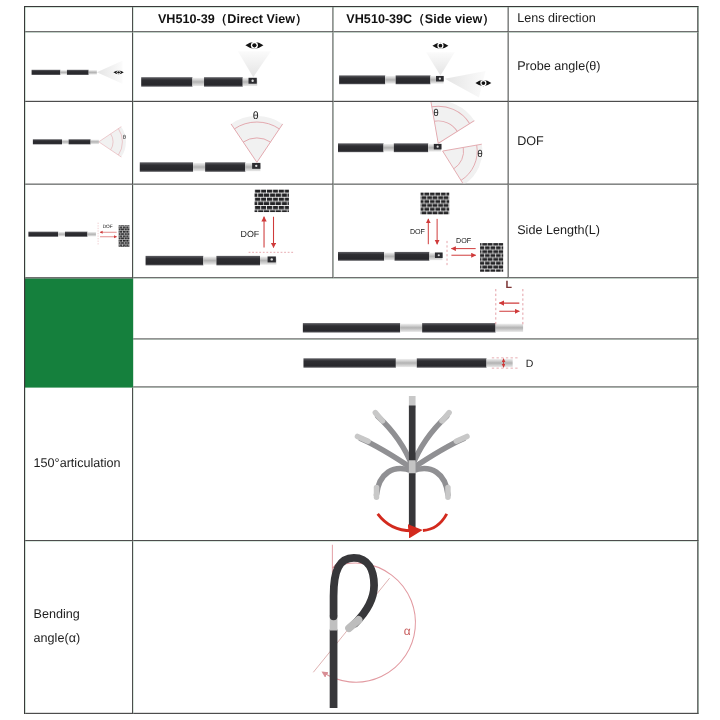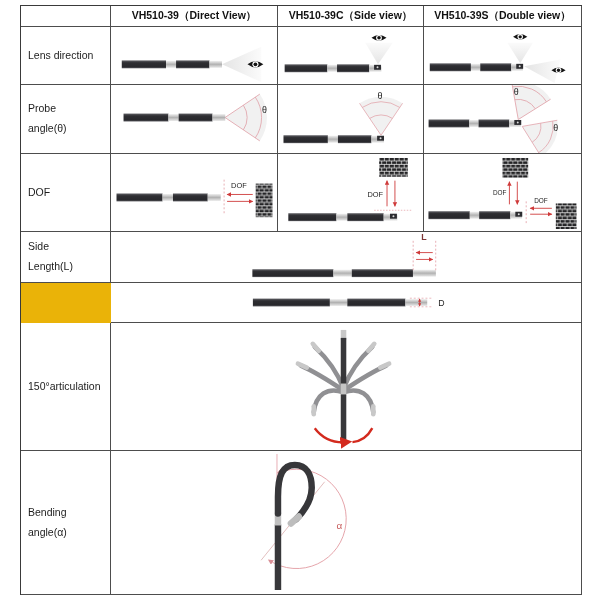--- a/index.html
+++ b/index.html
@@ -8,21 +8,21 @@
     font-family:"Liberation Sans",sans-serif;
     position:relative;overflow:hidden;
   }
   .grid{
     position:absolute;left:20px;top:5px;
     display:grid;
     grid-template-columns:90px 167px 146px 158px;
     grid-template-rows:21px 58px 69px 78px 51px 40px 128px 144px;
     border-top:1px solid #3a3a3a;
     border-left:1px solid #3a3a3a;
-    background:#eab308;
+    background:#15803d;
   }
   .cell{
     border-right:1px solid #4d4d4d;
     border-bottom:1px solid #4d4d4d;
     position:relative;overflow:hidden;background:#fff;
   }
   .head{
     display:flex;align-items:center;justify-content:center;
     font-weight:bold;font-size:10.5px;color:#111;letter-spacing:0;
   }
@@ -103,21 +103,20 @@
       <path d="M27.4,-18.5 A33,33 0 0 1 27.4,18.5" stroke="#e2a7ad" stroke-width="0.8" fill="none"></path>
     </g>
   </defs>
 </svg>
 
 <div class="grid">
 
   <div class="cell head"></div>
   <div class="cell head">VH510-39（Direct View）</div>
   <div class="cell head">VH510-39C（Side view）</div>
-  <div class="cell head">VH510-39S（Double view）</div>
 
   <div class="cell lbl">Lens direction</div>
   <div class="cell fig">
     <svg width="166" height="57" viewBox="0 0 167 58">
       <path d="M112,38 L152,20 L152,56 Z" fill="url(#gConeH)"></path>
       <use href="#probeH" transform="translate(10,38) scale(0.85 1)"></use>
       <use href="#eye" transform="translate(146,38) scale(0.95)"></use>
     </svg>
   </div>
   <div class="cell fig">

